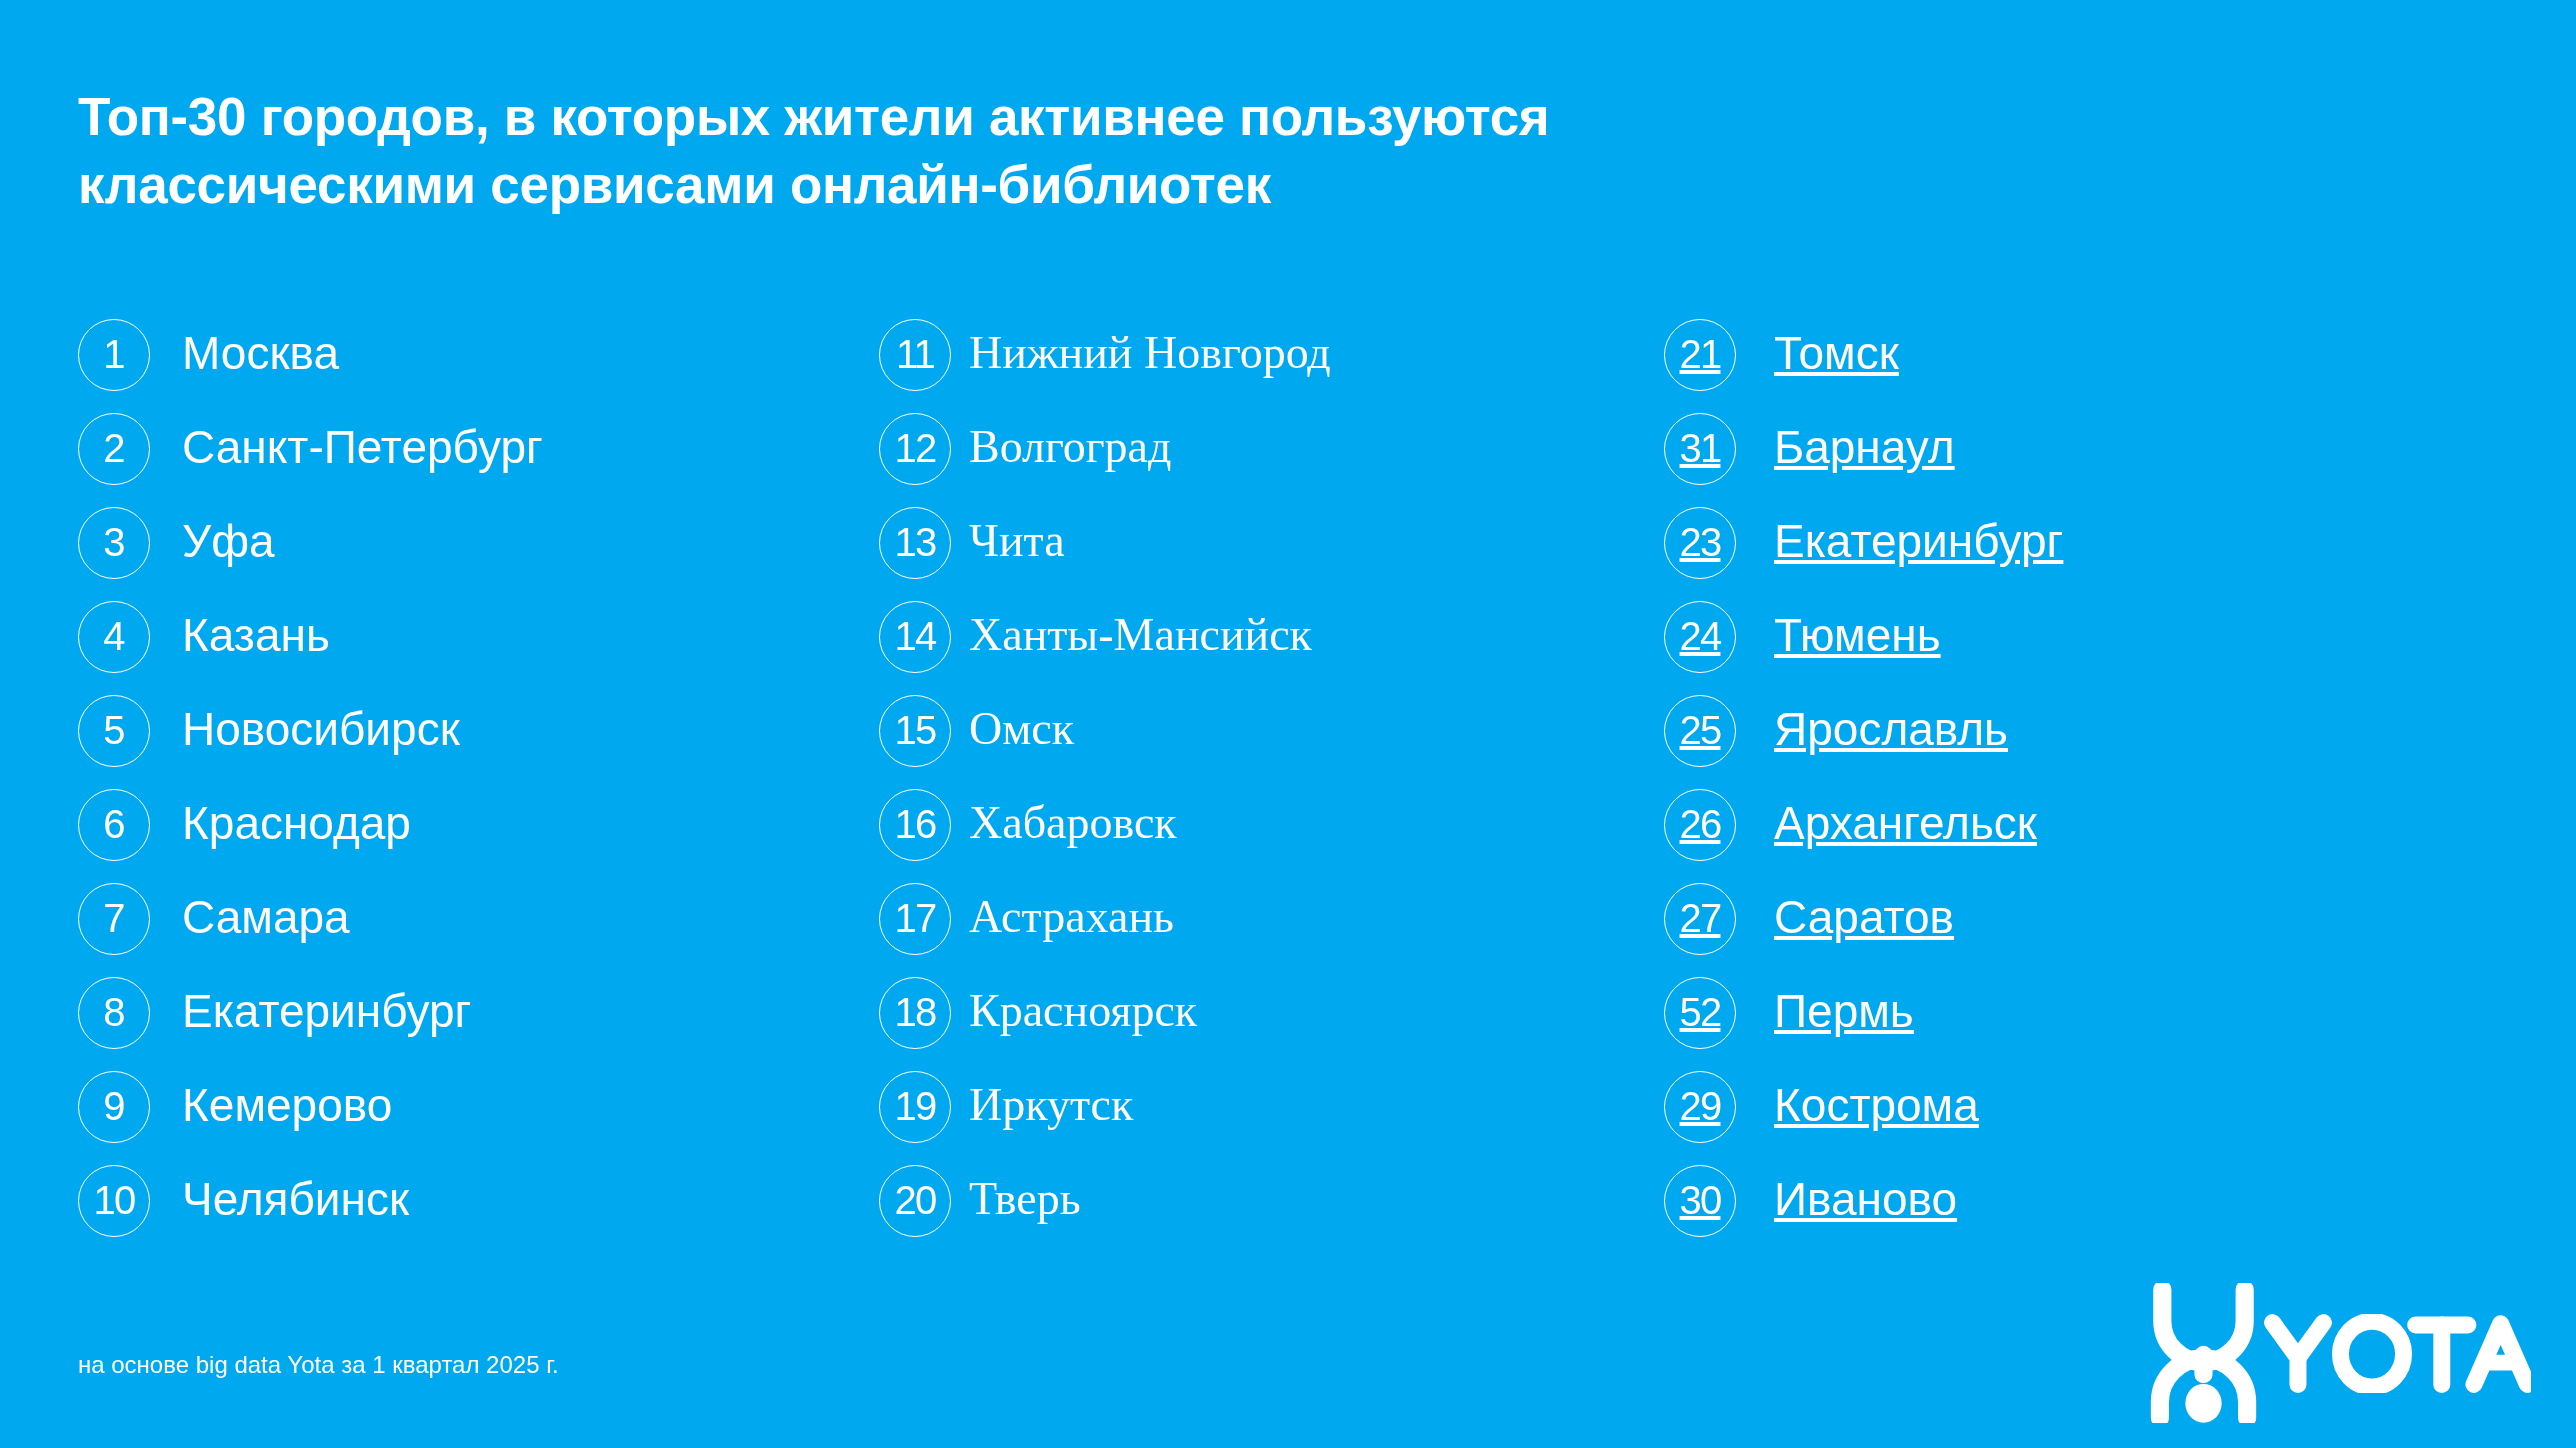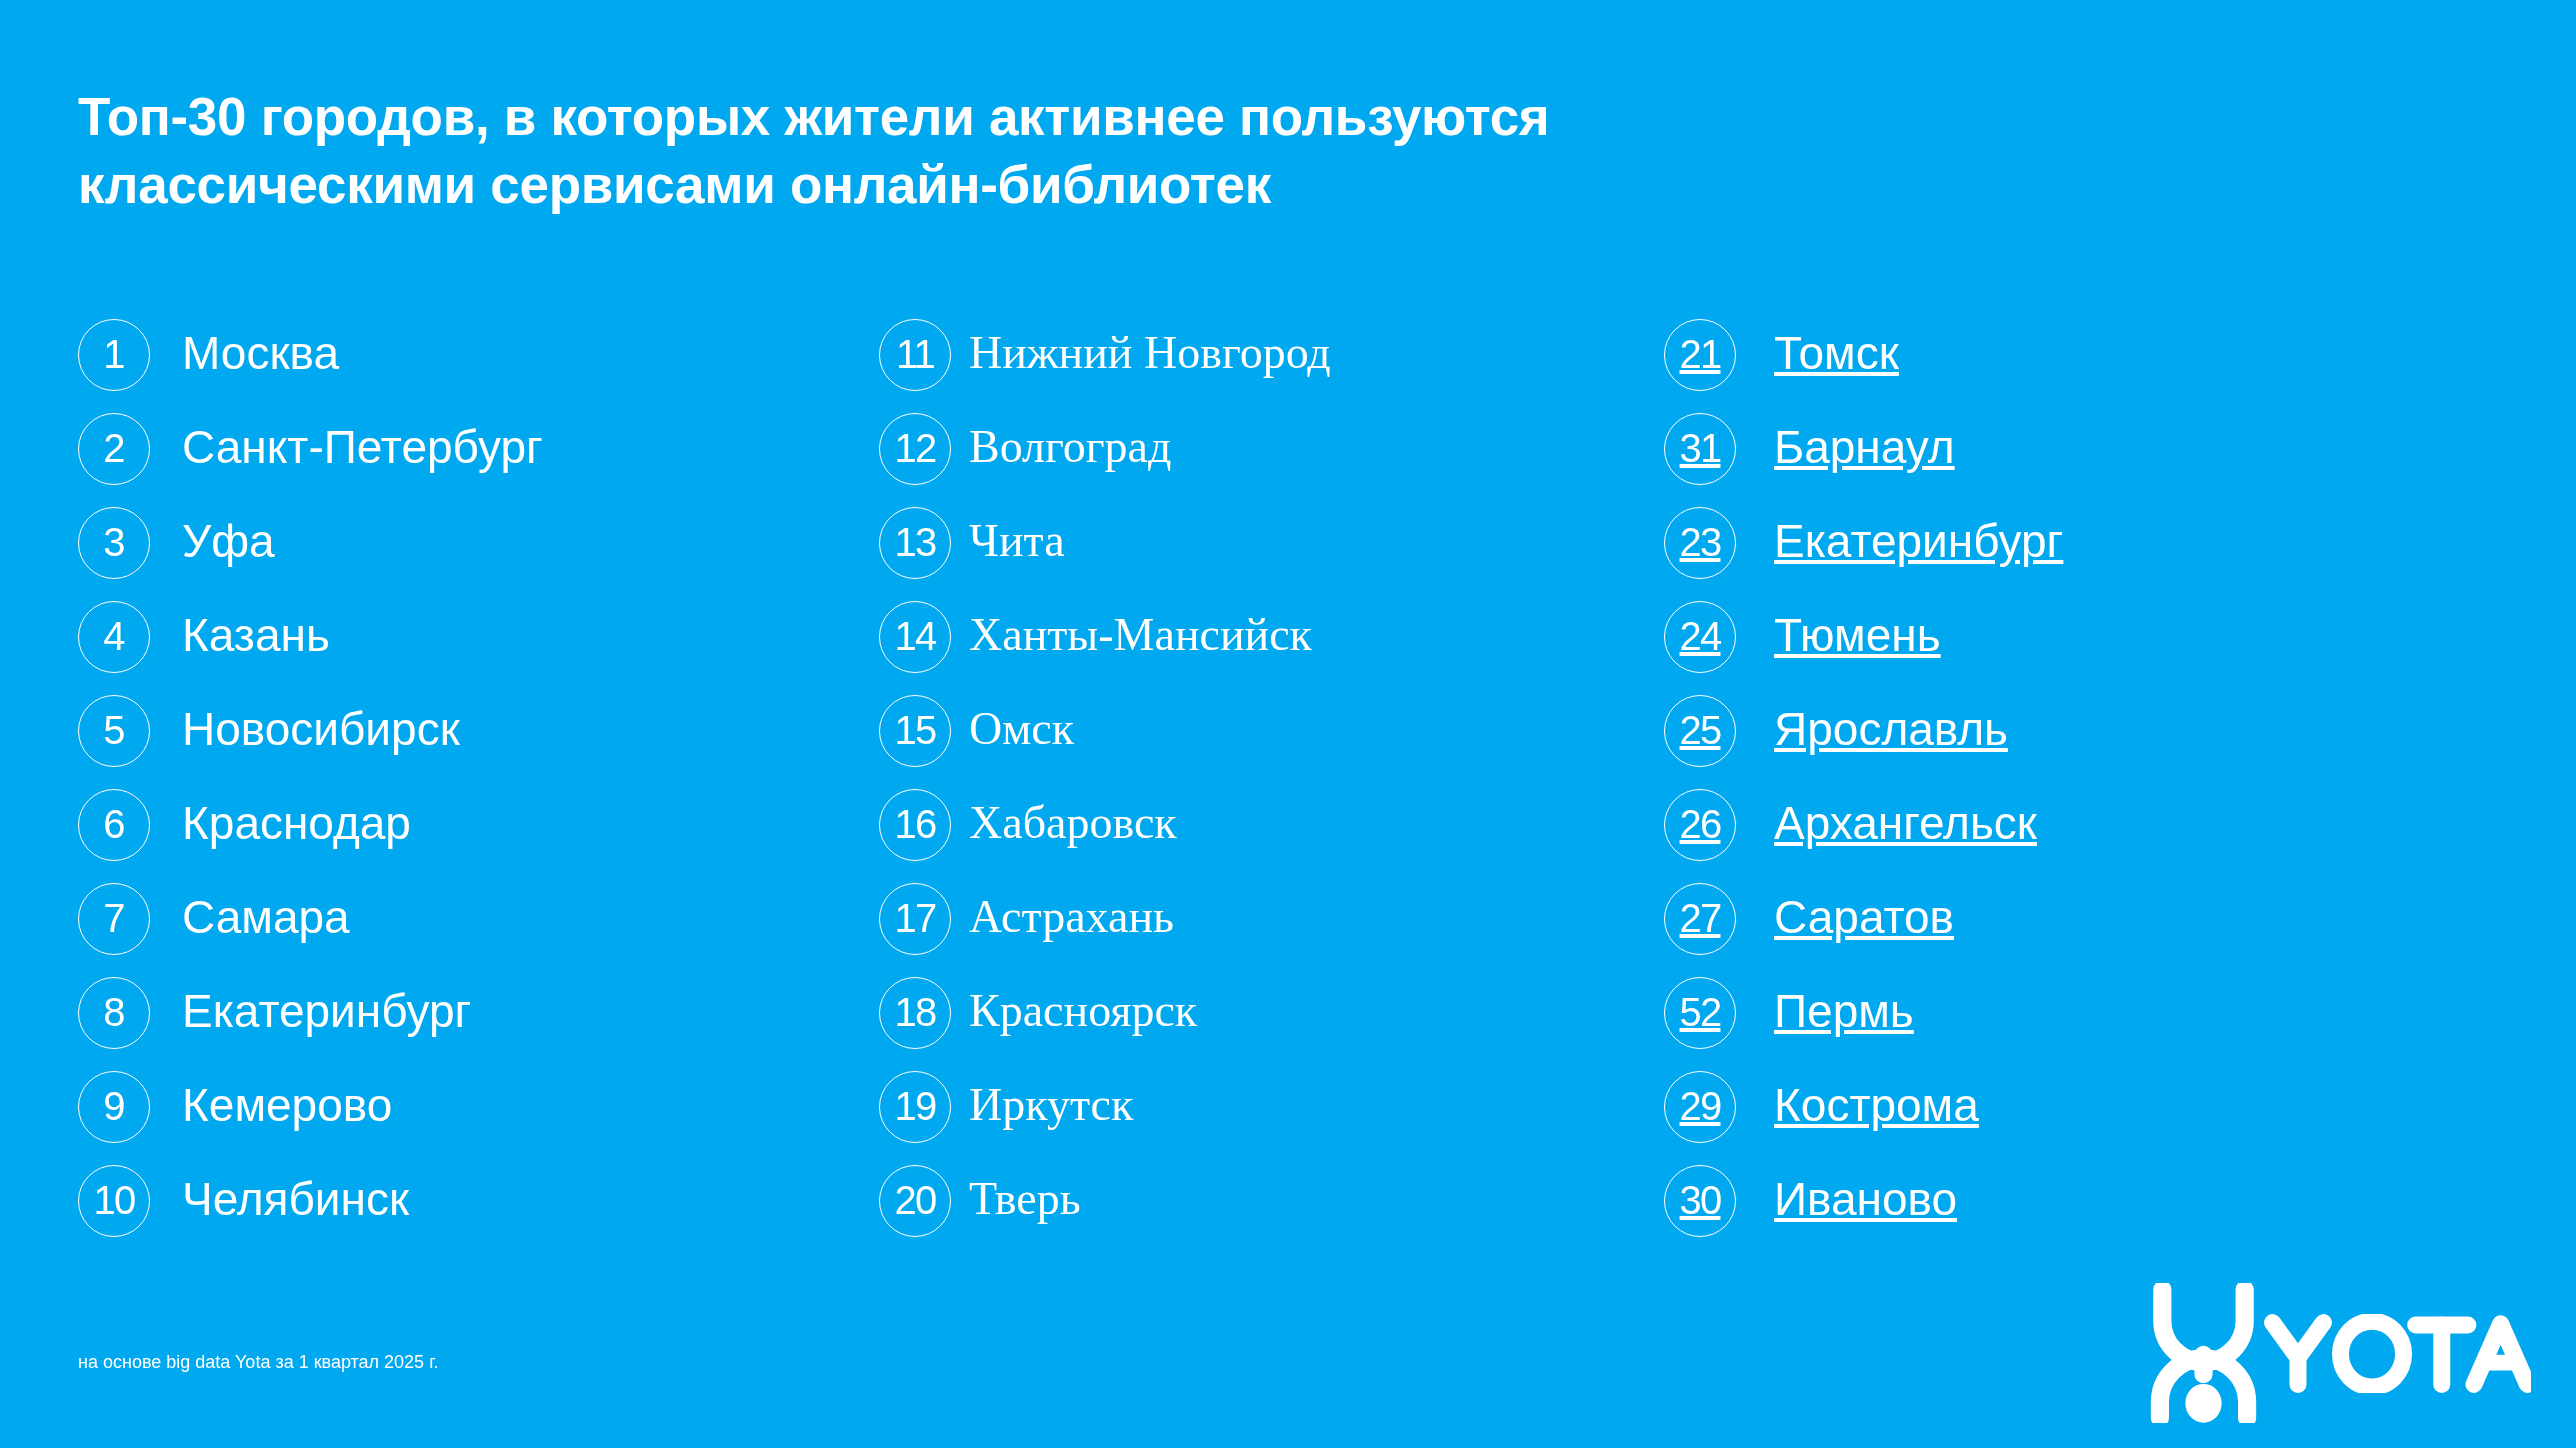--- a/index.html
+++ b/index.html
@@ -94,21 +94,21 @@
     top:-1.8px;
   }
   .col-2 .city { margin-left:18px;font-family:Liberation Serif, serif; }
   .col-3 .city { margin-left:38px; }
 
   
   .footnote {
     position:absolute;
     left:78px;
     top:1353px;
-    font-size:18px;
+    font-size:24px;
     font-weight:500;
     line-height:1;
     color:#ffffff;
     white-space:nowrap;
   }
 
   
   .logo {
     position:absolute;
     left:2149px;

